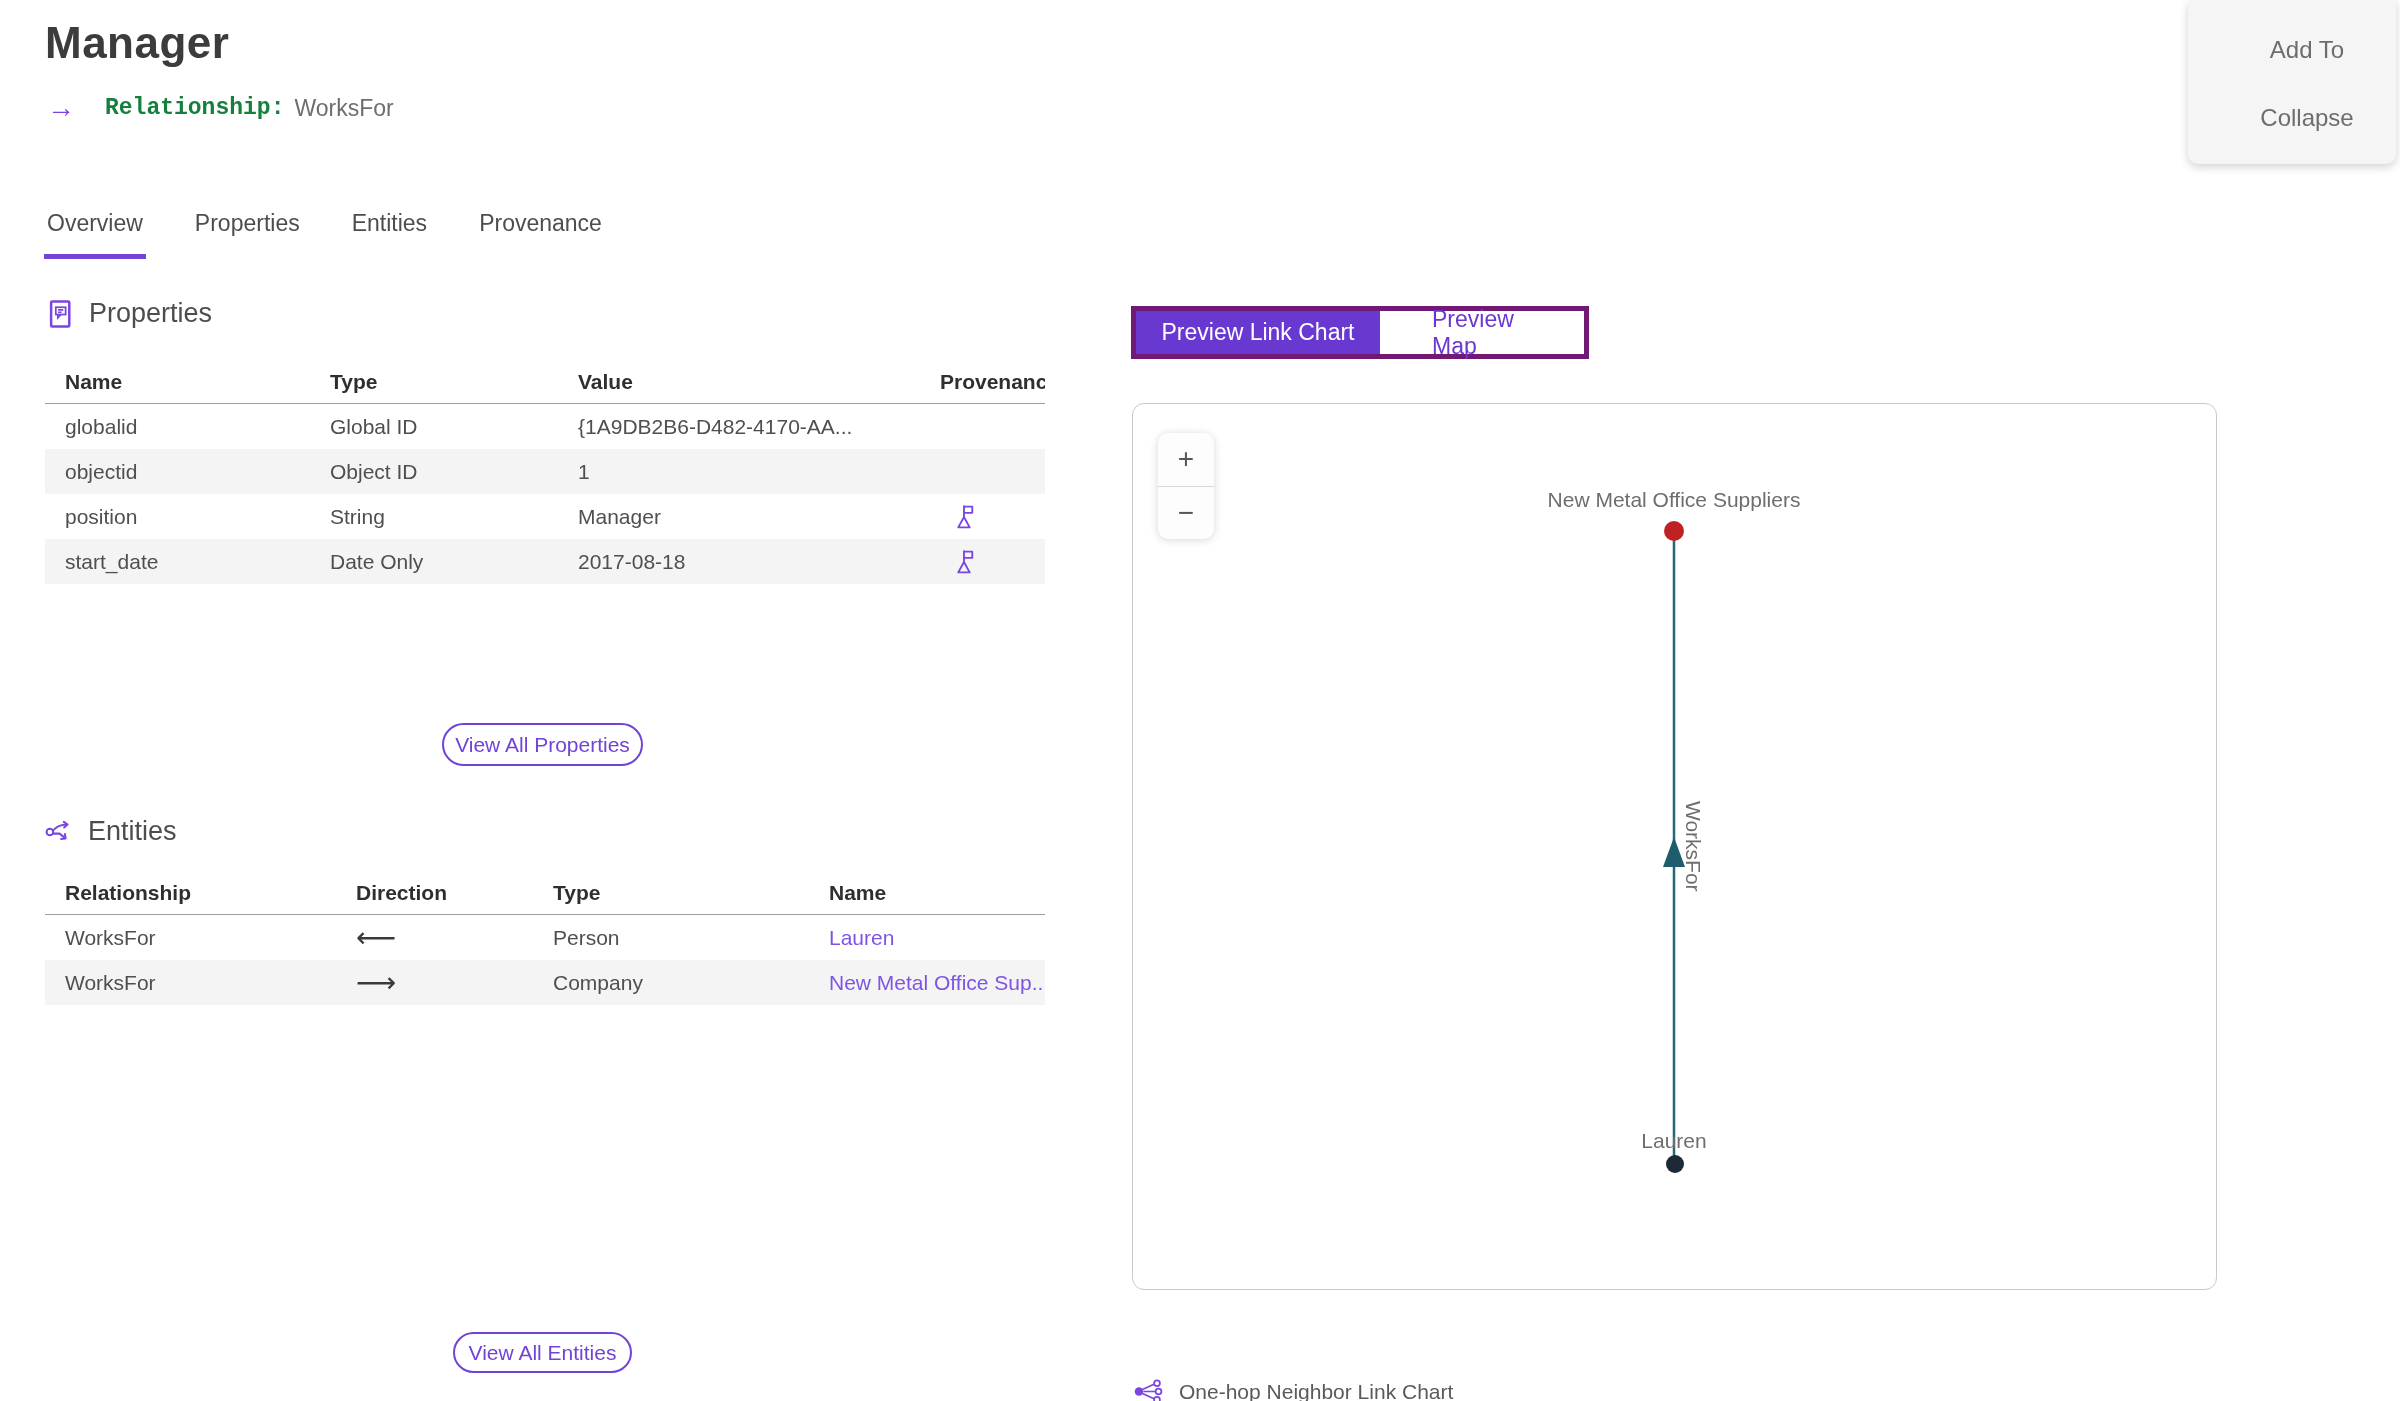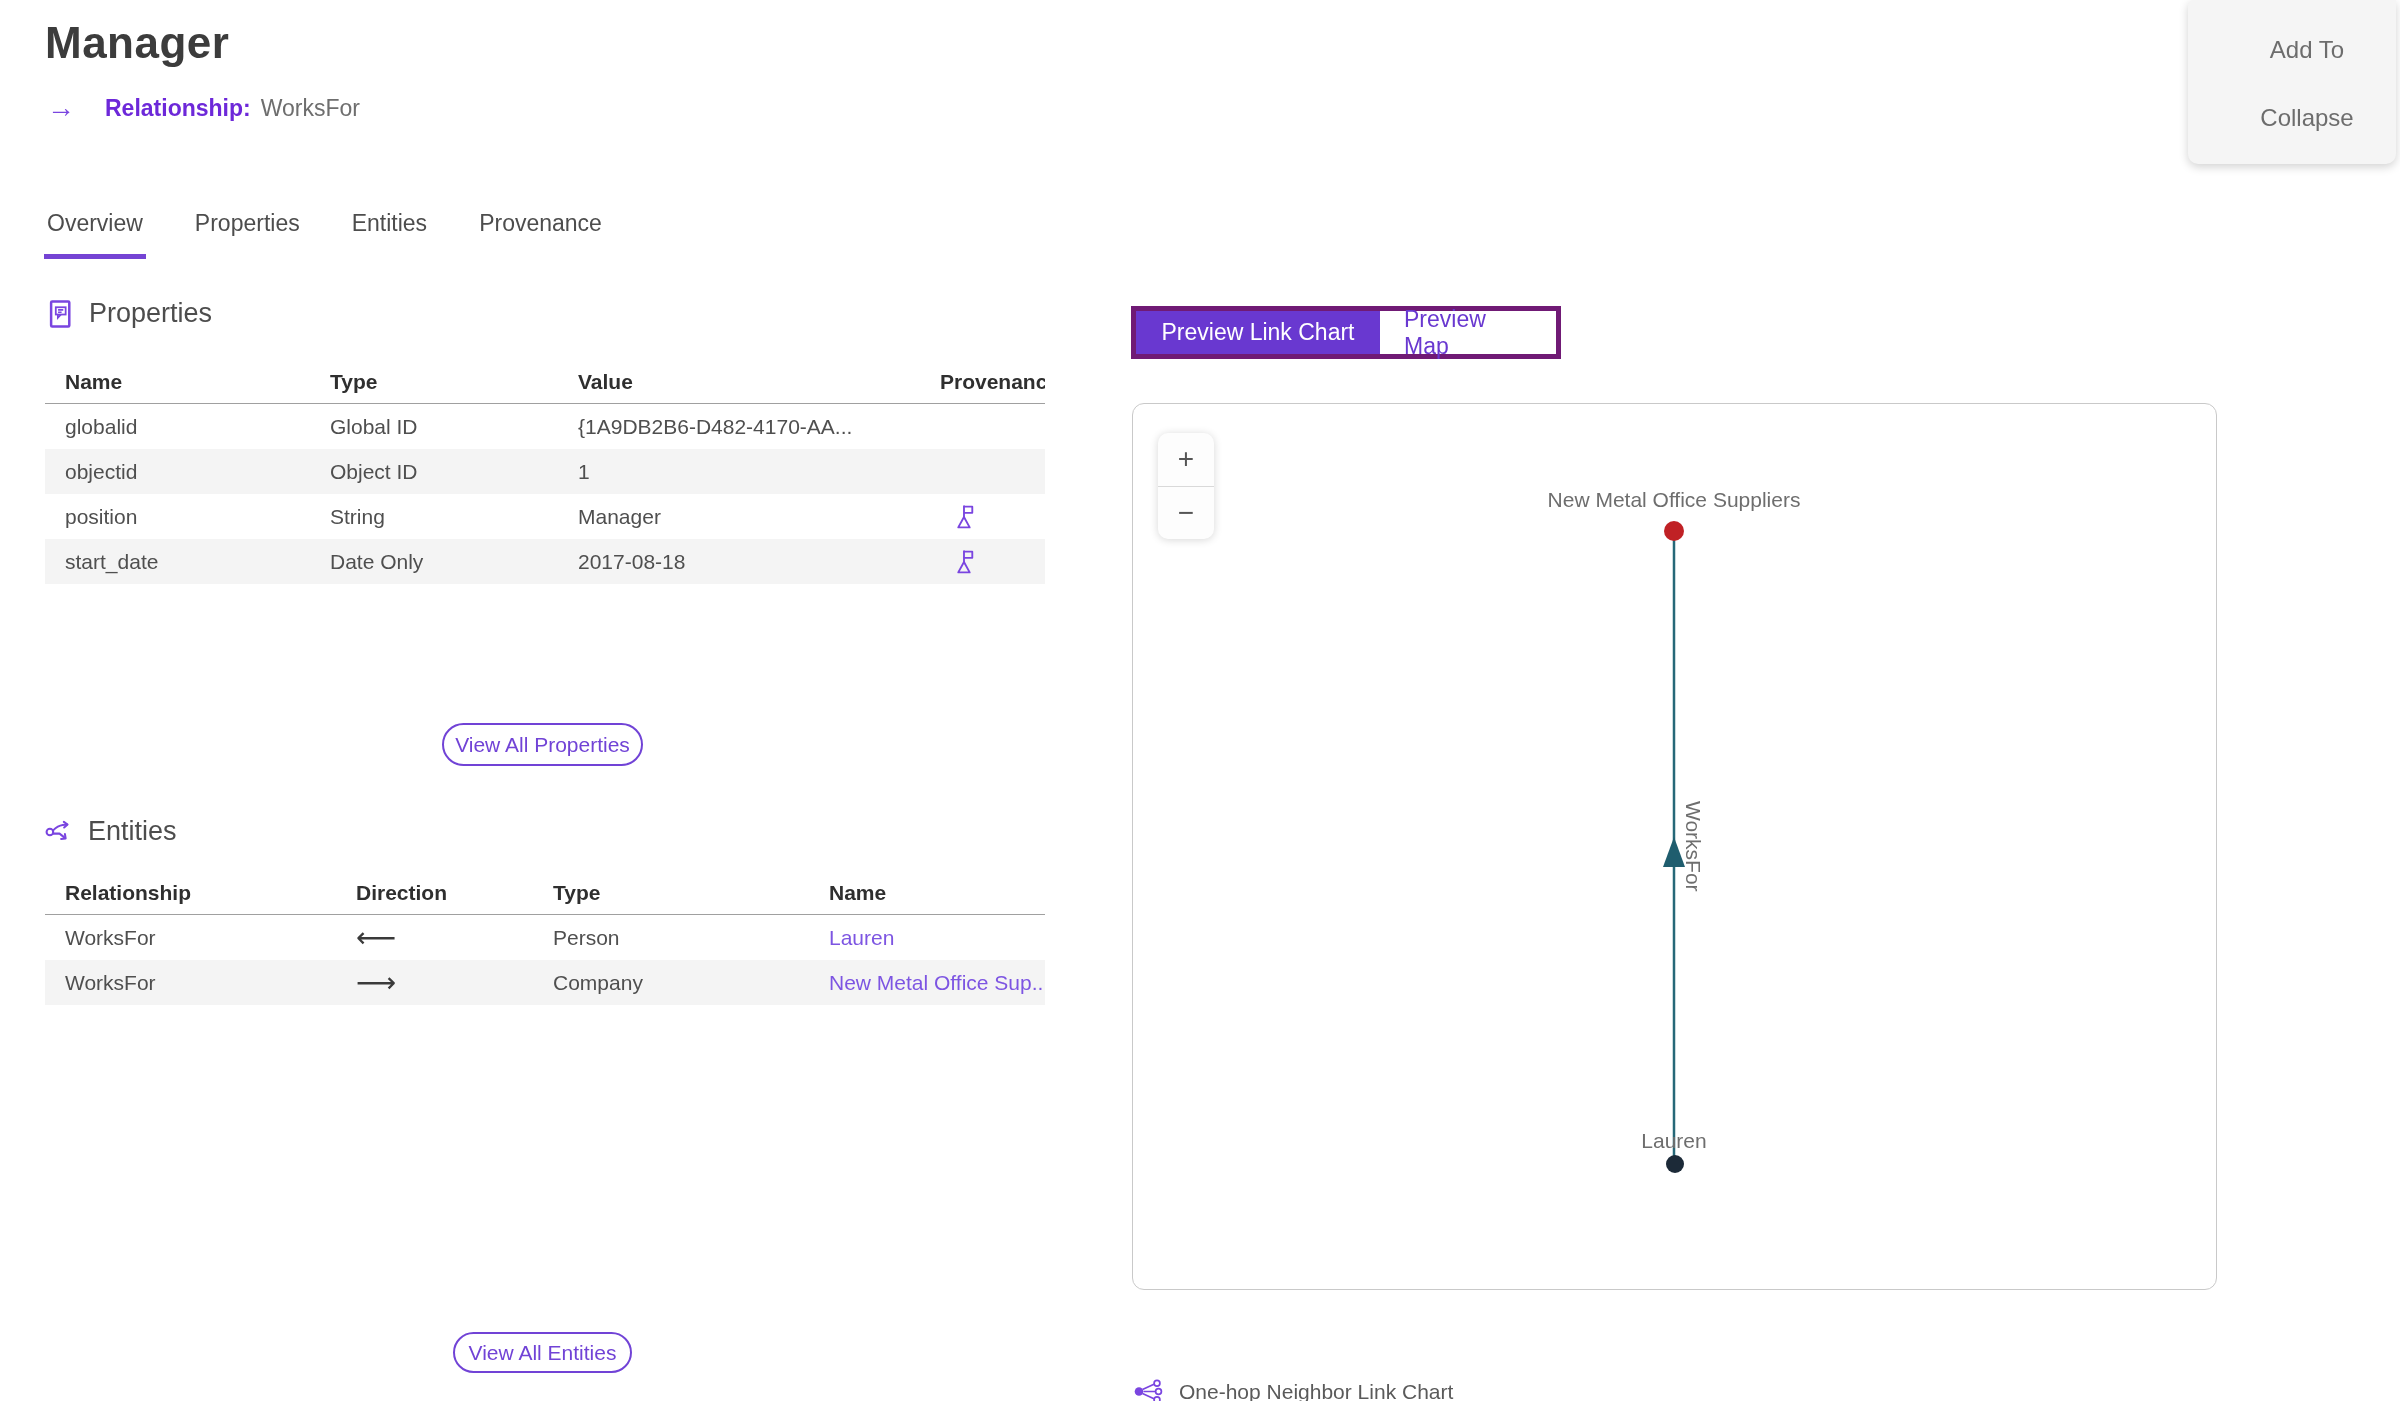--- a/index.html
+++ b/index.html
@@ -14,21 +14,21 @@
     padding:14px 0 0 30px;
   }
   .action-row { display:flex; align-items:center; gap:22px; height:50px; cursor:pointer;flex-direction:column; }
   .action-row + .action-row { margin-top:18px; }
   .action-row span { font-size:24px; color:#6d6d6d; }
 
   
   .page-title { position:absolute; left:45px; top:18px; font-size:44px; font-weight:700; color:#3c3c3c; letter-spacing:0.5px; }
   .subtitle { position:absolute; left:47px; top:94px; display:flex; align-items:center; gap:30px; font-size:23px; }
   .subtitle .arrow { color:#7a45e0; font-size:28px; line-height:1; }
-  .subtitle .lbl { font-weight:700; color:#6d28d9; }
+  .subtitle .lbl { font-weight:700; color:#15803d;font-family:Liberation Mono, monospace; }
   .subtitle .val { color:#6e6e6e; margin-left:-20px; }
 
   
   .tabs { position:absolute; left:47px; top:210px; display:flex; gap:52px; }
   .tab { position:relative; font-size:23px; color:#4d4d4d; padding-bottom:22px; cursor:pointer; }
   .tab.active::after { content:""; position:absolute; left:-3px; right:-3px; bottom:0; height:5px; background:#7544d4; }
 
   
   .section-head { position:absolute; display:flex; align-items:center; gap:14px; }
   .section-head .txt { font-size:27px; color:#4d4d4d; }
@@ -51,21 +51,21 @@
   .pill {
     position:absolute; display:flex; align-items:center; justify-content:center;
     border:2px solid #7143d6; border-radius:23px; background:#fff;
     color:#7143d6; font-size:21px; cursor:pointer; white-space:nowrap;
   }
 
   
   .toggle { position:absolute; left:1131px; top:306px; display:flex; height:53px; border:5px solid #701a75; background:#fff; cursor:pointer; }
   .seg { display:flex; align-items:center; justify-content:center; font-size:23px; padding:0 24px; }
   .seg.on { background:#6938d0; color:#fff; width:244px; }
-  .seg.off { color:#6938d0; width:176px; }
+  .seg.off { color:#6938d0; width:176px;margin-left:28px; }
 
   
   .chart-panel { position:absolute; left:1132px; top:403px; width:1085px; height:887px; border:1px solid #c9c9c9; border-radius:12px; background:#fff; }
   .zoom-ctrl {
     position:absolute; left:25px; top:29px; width:56px; height:106px;
     background:#fdfdfd; border-radius:10px; box-shadow:0 1px 8px rgba(0,0,0,0.16);
     display:flex; flex-direction:column; overflow:hidden;
   }
   .zoom-btn { flex:1; display:flex; align-items:center; justify-content:center; font-size:28px; color:#555; cursor:pointer; background:transparent; border:none; font-family:"Liberation Sans", sans-serif; }
   .zoom-btn:first-child { border-bottom:1px solid #d9d9d9; }

